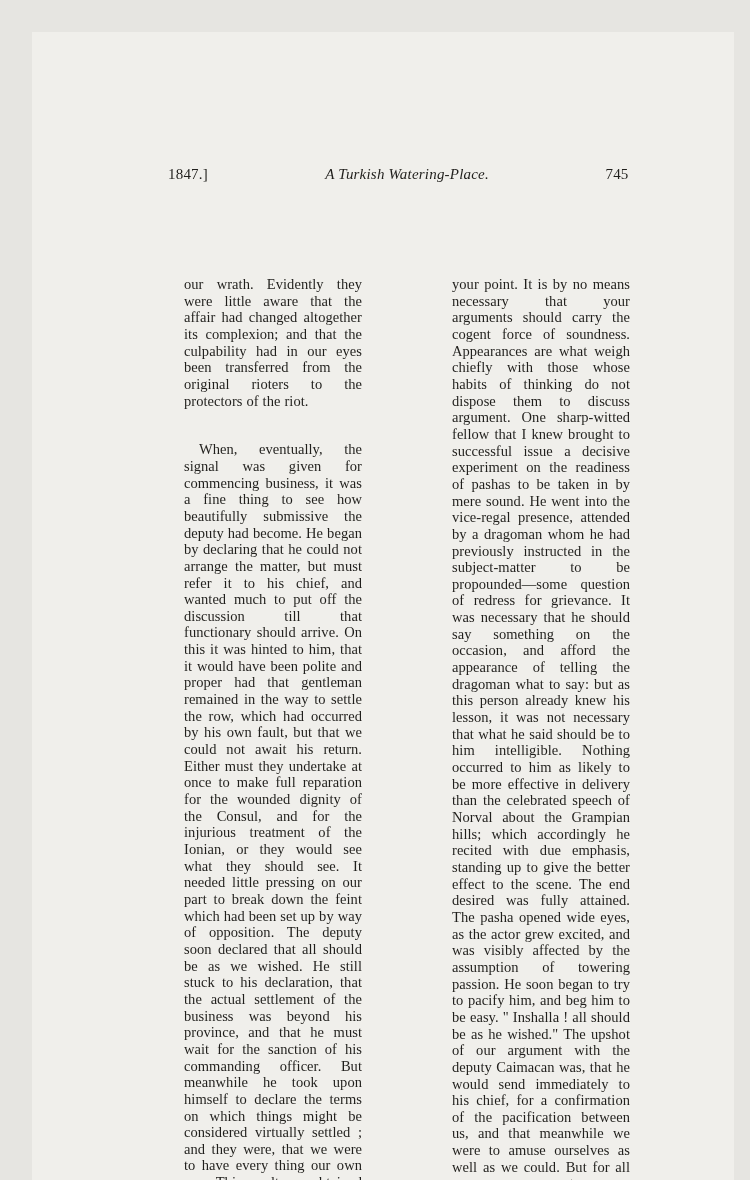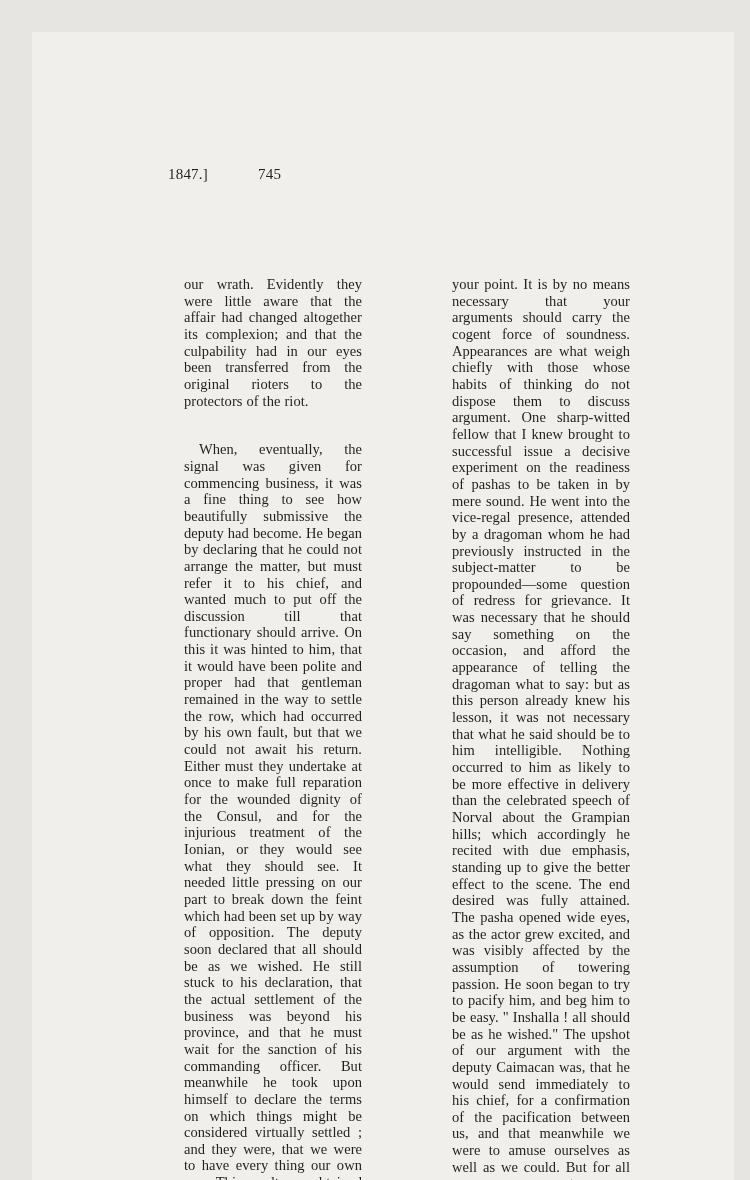--- a/index.html
+++ b/index.html
@@ -22,21 +22,21 @@
   }
   .header {
     display: flex;
     align-items: baseline;
     font-size: 15px;
     letter-spacing: 0.2px;
     margin-bottom: 13px;
   }
   .header .date   { width: 90px; text-align: left; }
   .header .title  { flex: 1; text-align: center; font-style: italic; }
-  .header .pagenum{ width: 90px; text-align: left; }
+  .header .pagenum{ width: 90px; text-align: center; }
   .columns {
     display: flex;
     gap: 26px;
     height: 1036px;
     overflow: hidden;
   }
   .column {
     flex: 1;
     font-size: 14.5px;
     line-height: 16.65px;
@@ -48,20 +48,21 @@
   .para.indent { text-indent: 15px; }
 </style>
 </head>
 <body>
 
 <div class="page">
   <div class="content">
 
     <div class="header">
       <span class="date">1847.]</span>
+      <span class="title">A Turkish Watering-Place.</span>
       <span class="pagenum">745</span>
     </div>
 
     <div class="columns">
 
       <div class="column">
         <p class="para">our wrath.  Evidently they were little aware that the affair had changed altogether its complexion; and that the culpability had in our eyes been transferred from the original rioters to the protectors of the riot.</p>
         <p class="para indent">When, eventually, the signal was given for commencing business, it was a fine thing to see how beautifully submissive the deputy had become. He began by declaring that he could not arrange the matter, but must refer it to his chief, and wanted much to put off the discussion till that functionary should arrive.  On this it was hinted to him, that it would have been polite and proper had that gentleman remained in the way to settle the row, which had occurred by his own fault, but that we could not await his return. Either must they undertake at once to make full reparation for the wounded dignity of the Consul, and for the injurious treatment of the Ionian, or they would see what they should see. It needed little pressing on our part to break down the feint which had been set up by way of opposition. The deputy soon declared that all should be as we wished.  He still stuck to his declaration, that the actual settlement of the business was beyond his province, and that he must wait for the sanction of his commanding officer.  But meanwhile he took upon himself to declare the terms on which things might be considered virtually settled ; and they were, that we were to have every thing our own way. This result was obtained by us without recourse had to any thing like bullying; and we were able, in this instance, to behave in a more civilised manner, because we were backed by so much real authority, and show of present power.  But little doubt is there, that, however unfavourable the inference with respect to Turkish sense and honesty, the mode most commonly to be recommended in dealings with them, is by in terrorem proceeding.  They cannot understand the co-ordinate existence of power and moderation.  Very good fun will sometimes be enacted by the knowing for the cowing of a pasha ; and in almost any case the only fear of échouance is where there may exist too much modesty.  But only bully hard, and you are tolerably sure to gain</p>
       </div>
 

